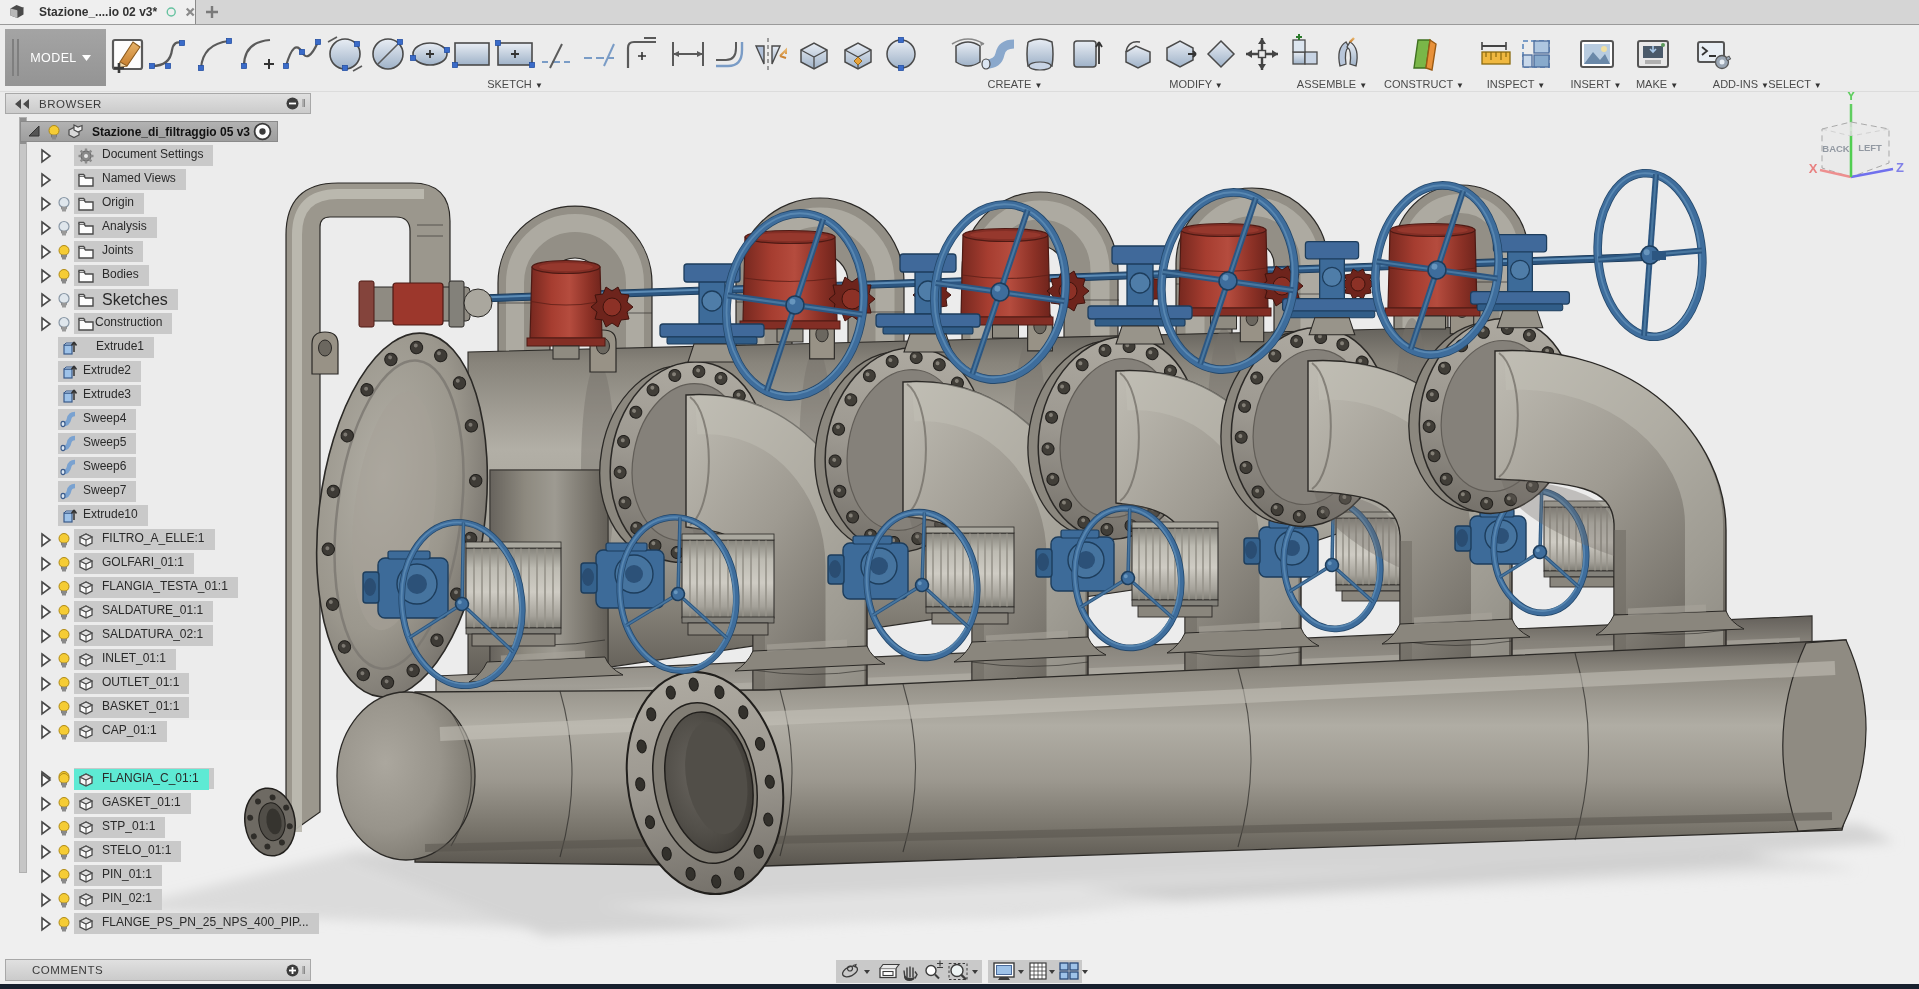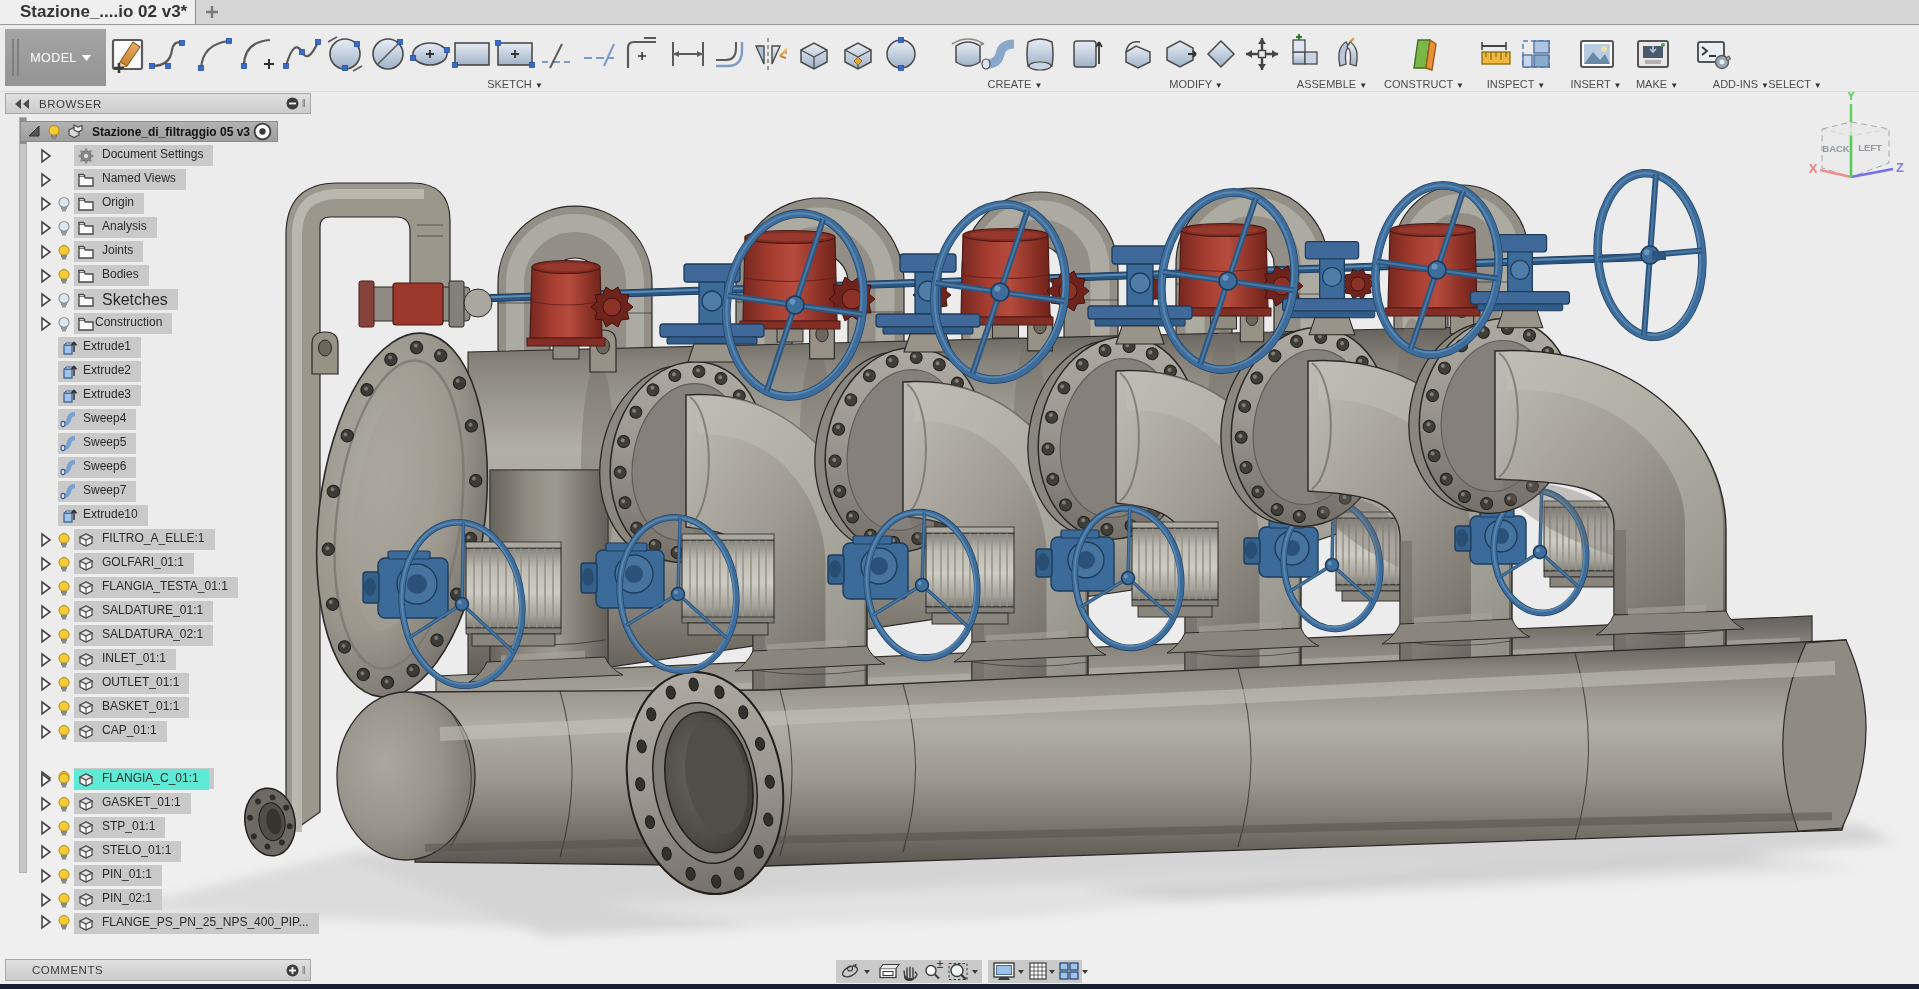--- a/index.html
+++ b/index.html
@@ -848,21 +848,21 @@
       <text x="1900" y="172" font-size="13" font-weight="bold" fill="#7878e8" text-anchor="middle" font-family="Liberation Sans, sans-serif">Z</text>
     </g>
   </svg>
 <div style="position:absolute;left:0;top:0;width:1919px;height:25px;background:#d5d5d5;border-bottom:1px solid #9a9a9a;box-sizing:border-box">
  <div style="position:absolute;left:0;top:0;width:196px;height:24px;background:#efefef;border-right:1px solid #8a8a8a;display:flex;align-items:center;box-sizing:border-box">
   <svg width="22" height="20" viewBox="0 0 22 20" style="margin-left:7px">
         <path d="M 4 6 L 11 2 L 19 5 L 19 13 L 12 17 L 4 14 Z" fill="#4a4a4a"></path>
         <path d="M 4 6 L 12 8 L 12 17 L 4 14 Z" fill="#b8b8b8"></path>
         <path d="M 12 8 L 19 5" stroke="#4a4a4a" stroke-width="1"></path>
       </svg>
-  <span style="font-size:17px;font-weight:bold;color:#333;margin-left:13px;white-space:nowrap">Stazione_....io 02 v3*</span>
+  <span style="font-size:12px;font-weight:bold;color:#333;margin-left:13px;white-space:nowrap">Stazione_....io 02 v3*</span>
   <svg width="12" height="12" viewBox="0 0 12 12" style="margin-left:9px">
         <circle cx="6" cy="6" r="4.6" fill="none" stroke="#66c2a0" stroke-width="1.6"></circle>
       </svg>
   <svg width="12" height="12" viewBox="0 0 12 12" style="margin-left:8px">
         <path d="M 2 2 L 10 10 M 10 2 L 2 10" stroke="#8a8a8a" stroke-width="2.6"></path>
       </svg>
  </div>
  <svg width="14" height="14" viewBox="0 0 14 14" style="position:absolute;left:205px;top:5px">
       <path d="M 7 1 V 13 M 1 7 H 13" stroke="#7a7a7a" stroke-width="2.4"></path>
     </svg>
@@ -1355,21 +1355,21 @@
 <div style="position:absolute;left:0;top:337px;width:320px;height:21px;display:flex;align-items:center">
     <span style="width:38px"></span>
     <span style="display:flex;width:16px;justify-content:center"></span>
     <span style="width:4px"></span>
     <span style="display:flex;background:#c9c9c9;padding:1.5px 2px 1.5px 2px">
       <svg width="18" height="18" viewBox="0 0 18 18" style="flex:none">
         <rect x="4" y="6" width="8" height="9" fill="#9ec2e8" stroke="#3a5a8a" stroke-width="1.2"></rect>
         <path d="M 4 6 l 2 -2 h 8 l -2 2 Z" fill="#c8ddf2" stroke="#3a5a8a" stroke-width="1"></path>
         <path d="M 14 13 V 3 m 0 0 l -2.5 3.5 M 14 3 l 2.5 3.5" stroke="#333" stroke-width="1.5" fill="none"></path>
       </svg>
-      <span style="font-size:12px;color:#2a2a2a;margin-left:5px;padding-right:8px;white-space:nowrap">Extrude1</span>
+      <span style="font-size:12px;color:#2a2a2a;margin-left:18px;padding-right:8px;white-space:nowrap">Extrude1</span>
     </span>
   </div>
 <div style="position:absolute;left:0;top:361px;width:320px;height:21px;display:flex;align-items:center">
     <span style="width:38px"></span>
     <span style="display:flex;width:16px;justify-content:center"></span>
     <span style="width:4px"></span>
     <span style="display:flex;background:#c9c9c9;padding:1.5px 2px 1.5px 2px">
       <svg width="18" height="18" viewBox="0 0 18 18" style="flex:none">
         <rect x="4" y="6" width="8" height="9" fill="#9ec2e8" stroke="#3a5a8a" stroke-width="1.2"></rect>
         <path d="M 4 6 l 2 -2 h 8 l -2 2 Z" fill="#c8ddf2" stroke="#3a5a8a" stroke-width="1"></path>
@@ -1813,21 +1813,21 @@
     </span>
     <span style="display:flex;background:#c9c9c9;padding:1.5px 2px 1.5px 3px">
       <svg width="18" height="18" viewBox="0 0 18 18" style="flex:none">
         <path d="M 3 6 L 9 3 L 15 6 L 15 12 L 9 15 L 3 12 Z" fill="#f8f8f8" stroke="#4a4a4a" stroke-width="1.3"></path>
         <path d="M 3 6 L 9 9 L 15 6 M 9 9 L 9 15" fill="none" stroke="#4a4a4a" stroke-width="1.1"></path>
         <path d="M 3 6 L 9 3 L 15 6 L 9 9 Z" fill="#e0e0e0" stroke="#4a4a4a" stroke-width="1.1"></path>
       </svg>
       <span style="font-size:12px;color:#2a2a2a;margin-left:7px;padding-right:8px;white-space:nowrap">PIN_02:1</span>
     </span>
   </div>
-<div style="position:absolute;left:0;top:913px;width:320px;height:21px;display:flex;">
+<div style="position:absolute;left:0;top:913px;width:320px;height:21px;display:flex;align-items:center">
     <span style="width:38px"></span>
     <span style="display:flex;width:16px;justify-content:center">
       <svg width="18" height="18" viewBox="0 0 18 18" style="flex:none">
         <polygon points="5,3 13,9 5,15" fill="#fdfdfd" stroke="#4a4a4a" stroke-width="1.6"></polygon>
       </svg>
     </span>
     <span style="display:flex;width:20px;justify-content:center">
       <svg width="18" height="18" viewBox="0 0 18 18" style="flex:none">
         <circle cx="9" cy="7.5" r="5" fill="#f5cc35" stroke="#b08a14" stroke-width="1"></circle>
         <rect x="6.5" y="12" width="5" height="2" fill="#999" stroke="#666" stroke-width="0.6"></rect>

